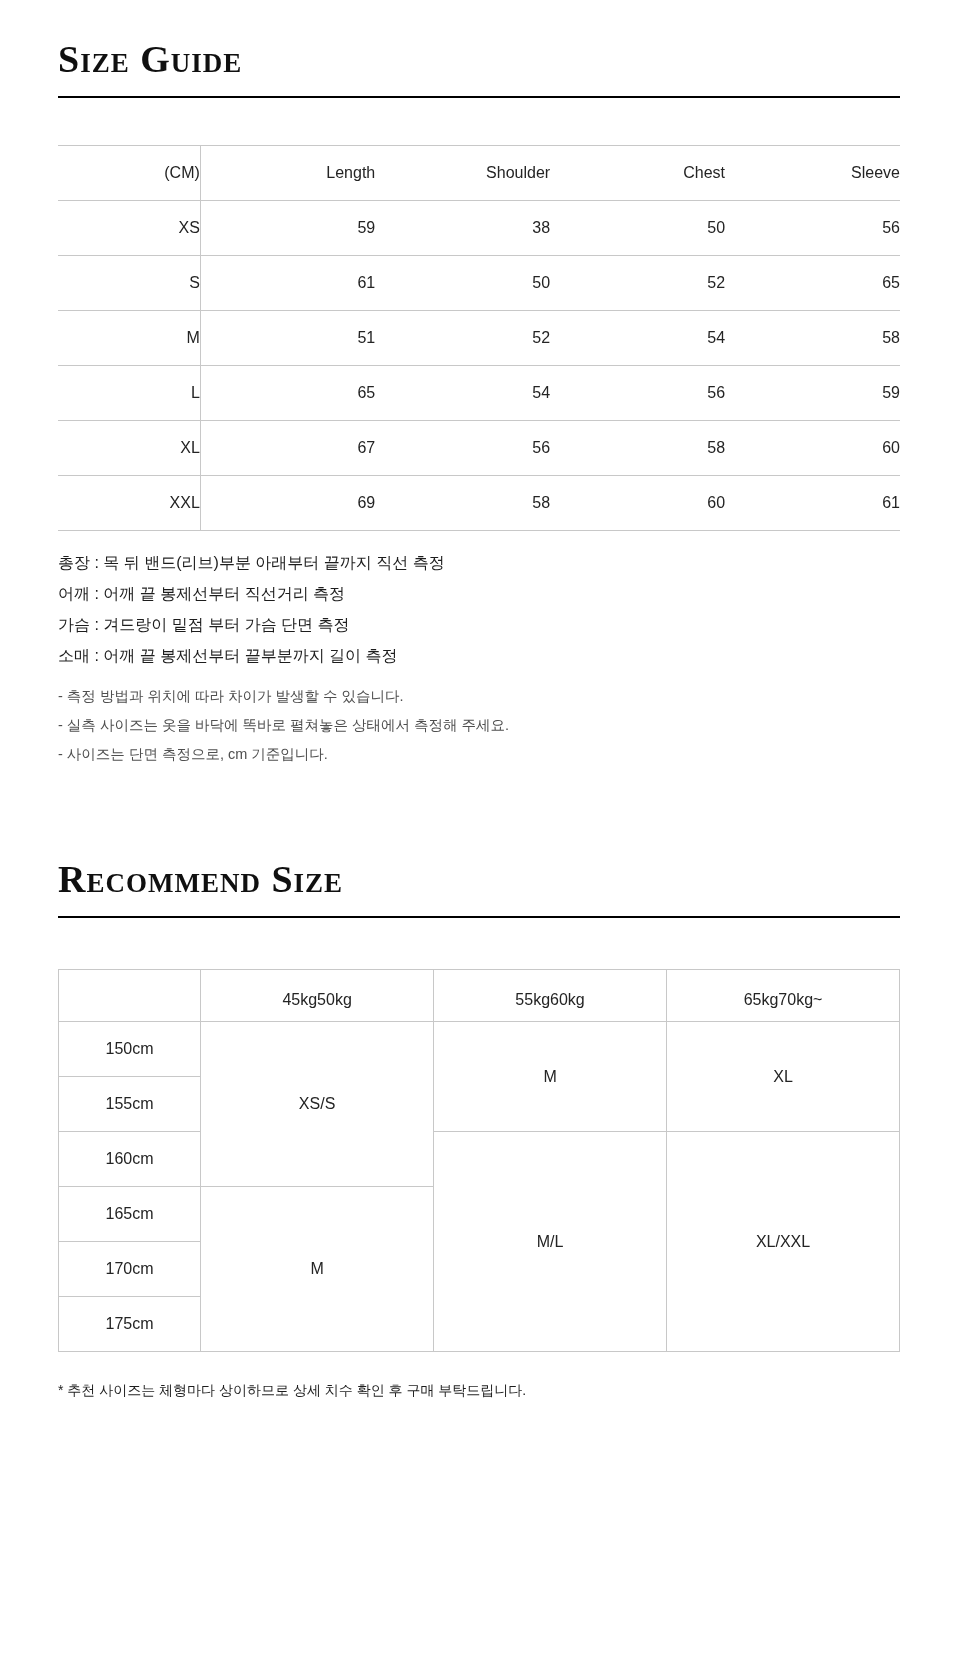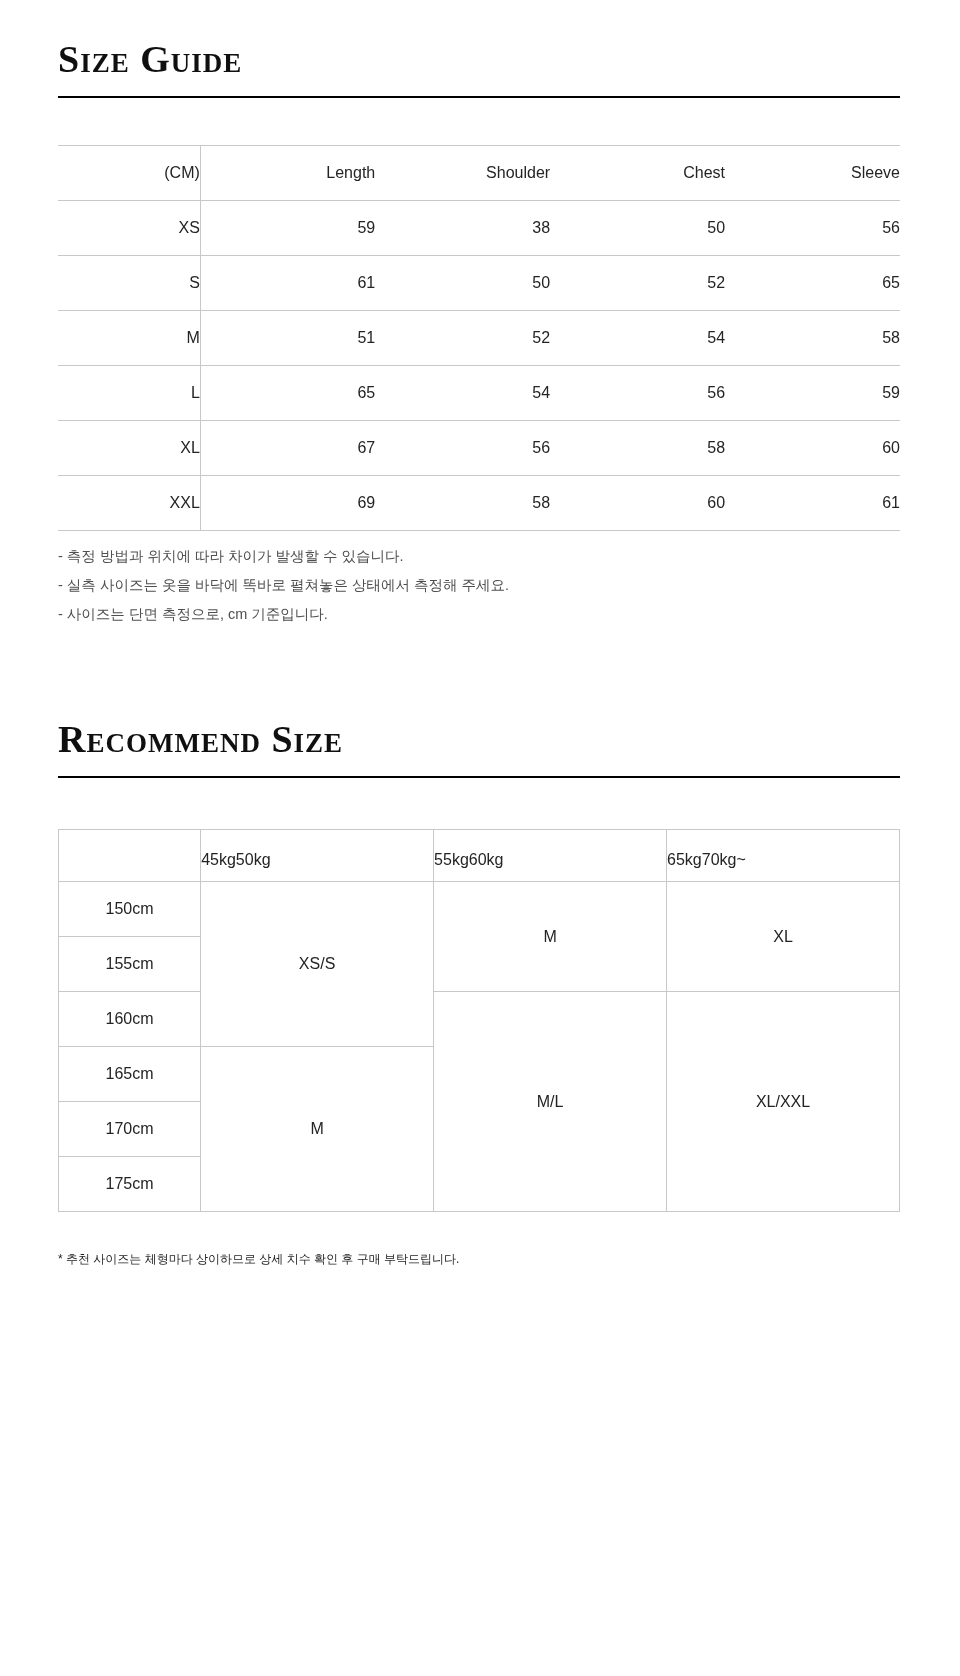--- a/index.html
+++ b/index.html
@@ -50,22 +50,22 @@
   .measure-notes .note-line{line-height:31px;font-size:16px;color:#1d1d1d;}
   .general-notes{margin-top:11px;}
   .general-notes .note-line{line-height:29px;font-size:14.5px;color:var(--note);}
 
   
   .rec-title{margin-top:91px;}
   .rec-table{margin-top:51px;}
   .rec-table td{border:1px solid var(--border);height:55px;}
   .rec-table tr:first-child td{height:52px;}
   .rec-table col.c0{width:16.9%;}
-  .wpair{display:flex;justify-content:flex-start;align-items:center;width:100%;margin-top:9px;}
-  .footnote{margin-top:37px;font-size:12px;color:#1d1d1d;line-height:21px;}
+  .wpair{display:flex;justify-content:center;align-items:center;width:100%;margin-top:9px;}
+  .footnote{margin-top:28px;font-size:14px;color:#1d1d1d;line-height:21px;}
 </style>
 </head>
 <body>
 
 <div class="page">
 
   <h1 class="sec-title">Size Guide</h1>
   <hr class="divider">
 
   <table class="size-table">
@@ -122,20 +122,26 @@
       <tr>
         <td>XXL</td>
         <td>69</td>
         <td>58</td>
         <td>60</td>
         <td>61</td>
       </tr>
     </tbody>
   </table>
 
+  <div class="measure-notes">
+    <div class="note-line">총장 : 목 뒤 밴드(리브)부분 아래부터 끝까지 직선 측정</div>
+    <div class="note-line">어깨 : 어깨 끝 봉제선부터 직선거리 측정</div>
+    <div class="note-line">가슴 : 겨드랑이 밑점 부터 가슴 단면 측정</div>
+    <div class="note-line">소매 : 어깨 끝 봉제선부터 끝부분까지 길이 측정</div>
+  </div>
 
   <div class="general-notes">
     <div class="note-line">- 측정 방법과 위치에 따라 차이가 발생할 수 있습니다.</div>
     <div class="note-line">- 실측 사이즈는 옷을 바닥에 똑바로 펼쳐놓은 상태에서 측정해 주세요.</div>
     <div class="note-line">- 사이즈는 단면 측정으로, cm 기준입니다.</div>
   </div>
 
   <h1 class="sec-title rec-title">Recommend Size</h1>
   <hr class="divider">
 

